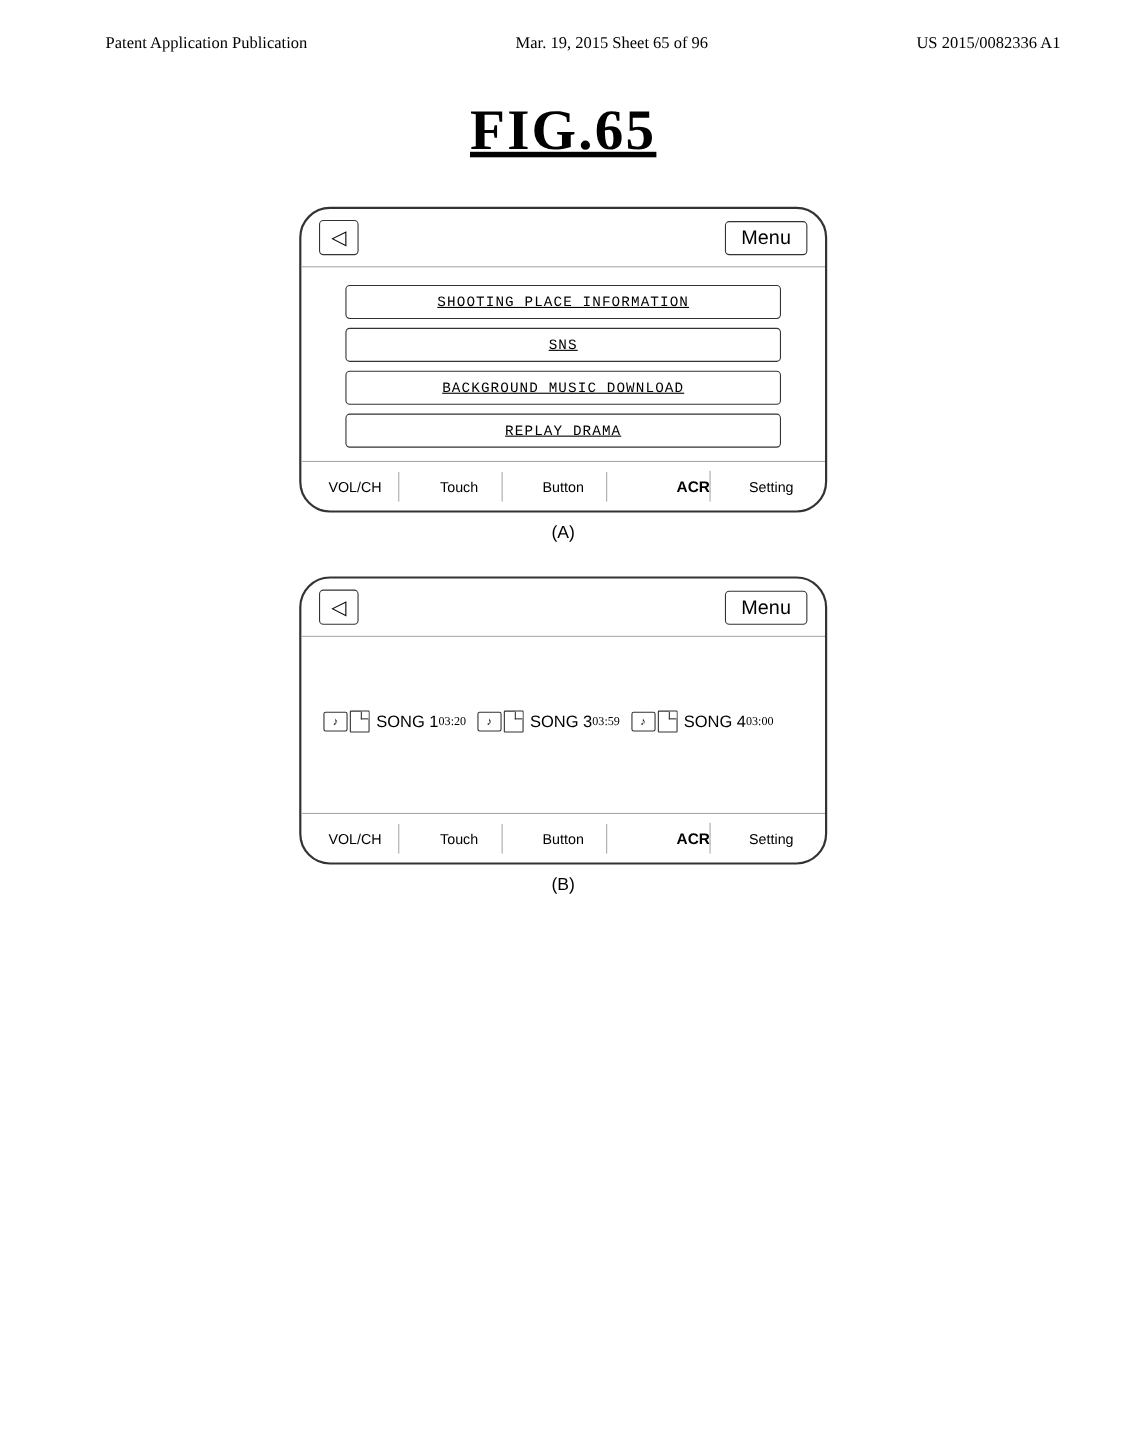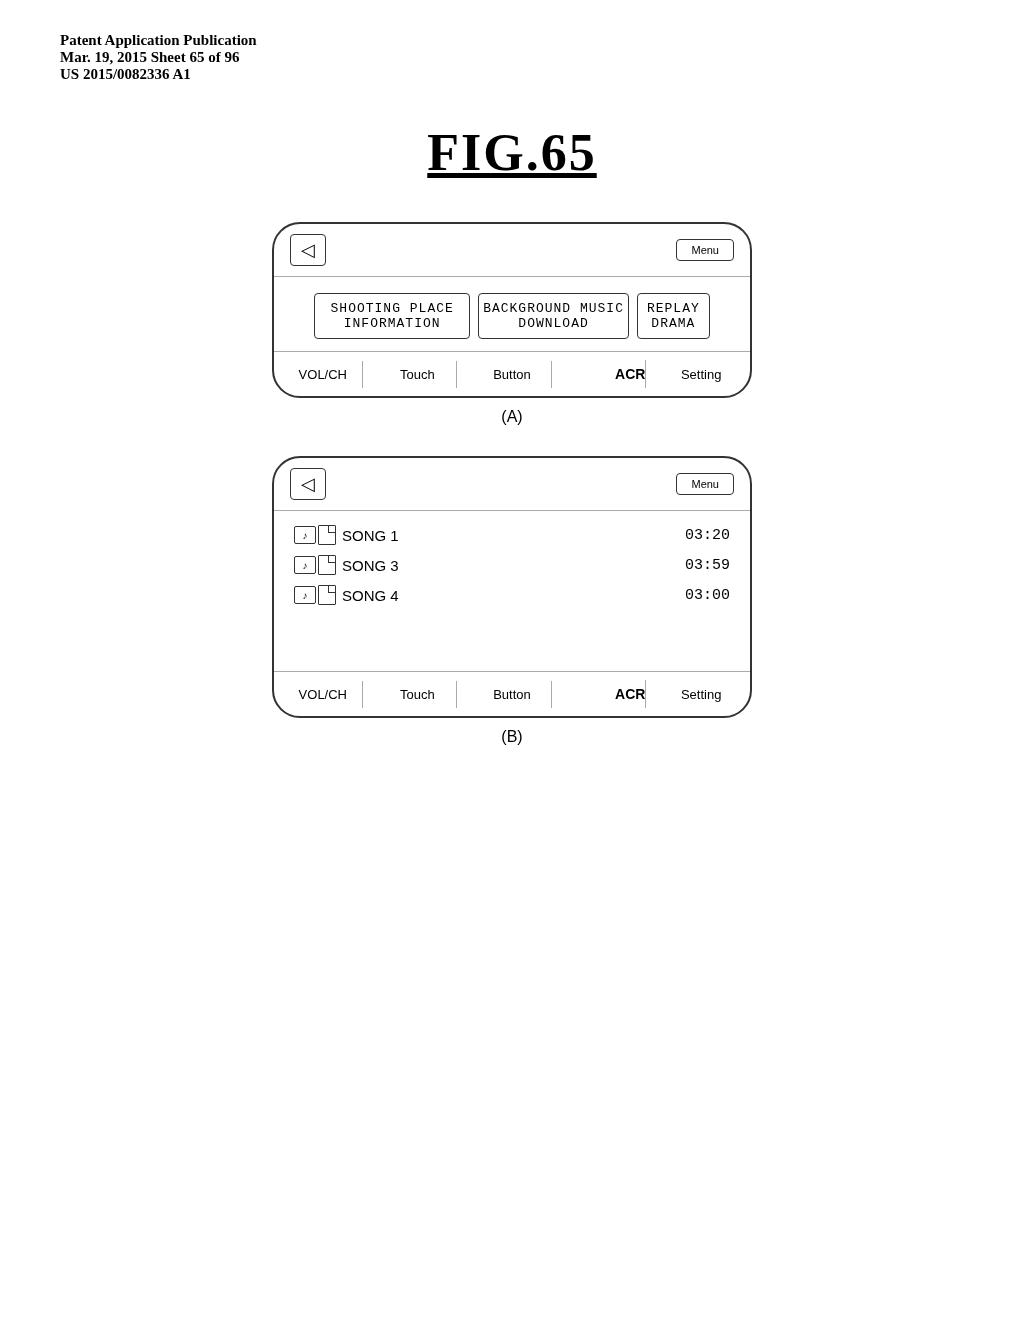--- a/index.html
+++ b/index.html
@@ -8,24 +8,23 @@
       font-family: 'Times New Roman', Times, serif;
       width: 1024px;
       min-height: 1320px;
       position: relative;
     }
 
     
     .patent-header {
       display: flex;
       justify-content: space-between;
-      padding: 32px 60px 10px 60px;
+      padding: 32px 60px 10px 96px;
       font-size: 15px;
-      font-weight: bold;
-      flex-direction: column;
+      font-weight: normal;
     }
 
     
     .fig-title {
       text-align: center;
       font-size: 52px;
       font-weight: bold;
       margin: 30px 0 40px 0;
       letter-spacing: 2px;
       text-decoration: underline;
@@ -59,30 +58,31 @@
       display: flex;
       align-items: center;
       justify-content: center;
       font-size: 18px;
     }
 
     .menu-btn {
       border: 1.5px solid #333;
       border-radius: 4px;
       padding: 4px 14px;
-      font-size: 11px;
+      font-size: 18px;
       font-family: Arial, sans-serif;
     }
 
     
     .menu-list {
       padding: 16px 40px 12px 40px;
       display: flex;
-      flex-direction: row;
+      flex-direction: column;
       gap: 8px;
+      text-decoration: underline;
     }
 
     .menu-item {
       border: 1.5px solid #333;
       border-radius: 4px;
       text-align: center;
       padding: 7px 0;
       font-size: 13px;
       font-family: 'Courier New', Courier, monospace;
       letter-spacing: 1px;
@@ -119,21 +119,21 @@
       text-align: center;
       font-size: 16px;
       font-family: Arial, sans-serif;
       margin: 10px 0 30px 0;
     }
 
     
     .song-list {
       padding: 14px 20px 20px 20px;
       display: flex;
-      flex-direction: column;
+      flex-direction: row;
       gap: 10px;
       min-height: 160px;
     }
 
     .song-row {
       display: flex;
       align-items: center;
       justify-content: space-between;
       font-family: Arial, sans-serif;
       font-size: 15px;
@@ -187,22 +187,22 @@
       top: 0;
       right: 0;
       width: 6px;
       height: 6px;
       border-left: 1.5px solid #333;
       border-bottom: 1.5px solid #333;
       background: #fff;
     }
 
     .song-time {
-      font-size: 15px;
-      font-family: Liberation Mono, monospace;
+      font-size: 11px;
+      font-family: Liberation Serif, serif;
       text-align: right;
     }
   </style>
 </head>
 <body>
 
 <div class="patent-header">
   <span>Patent Application Publication</span>
   <span>Mar. 19, 2015  Sheet 65 of 96</span>
   <span>US 2015/0082336 A1</span>
@@ -212,20 +212,21 @@
 
 <div class="device-frame">
 
   <div class="top-bar">
     <div class="back-btn">◁</div>
     <div class="menu-btn">Menu</div>
   </div>
 
   <div class="menu-list">
     <div class="menu-item">SHOOTING PLACE INFORMATION</div>
+    <div class="menu-item">SNS</div>
     <div class="menu-item">BACKGROUND MUSIC DOWNLOAD</div>
     <div class="menu-item">REPLAY DRAMA</div>
   </div>
 
   <div class="bottom-toolbar">
     <div class="toolbar-btn">VOL/CH</div>
     <div class="toolbar-btn">Touch</div>
     <div class="toolbar-btn">Button</div>
     <div class="toolbar-btn acr">ACR</div>
     <div class="toolbar-btn">Setting</div>

